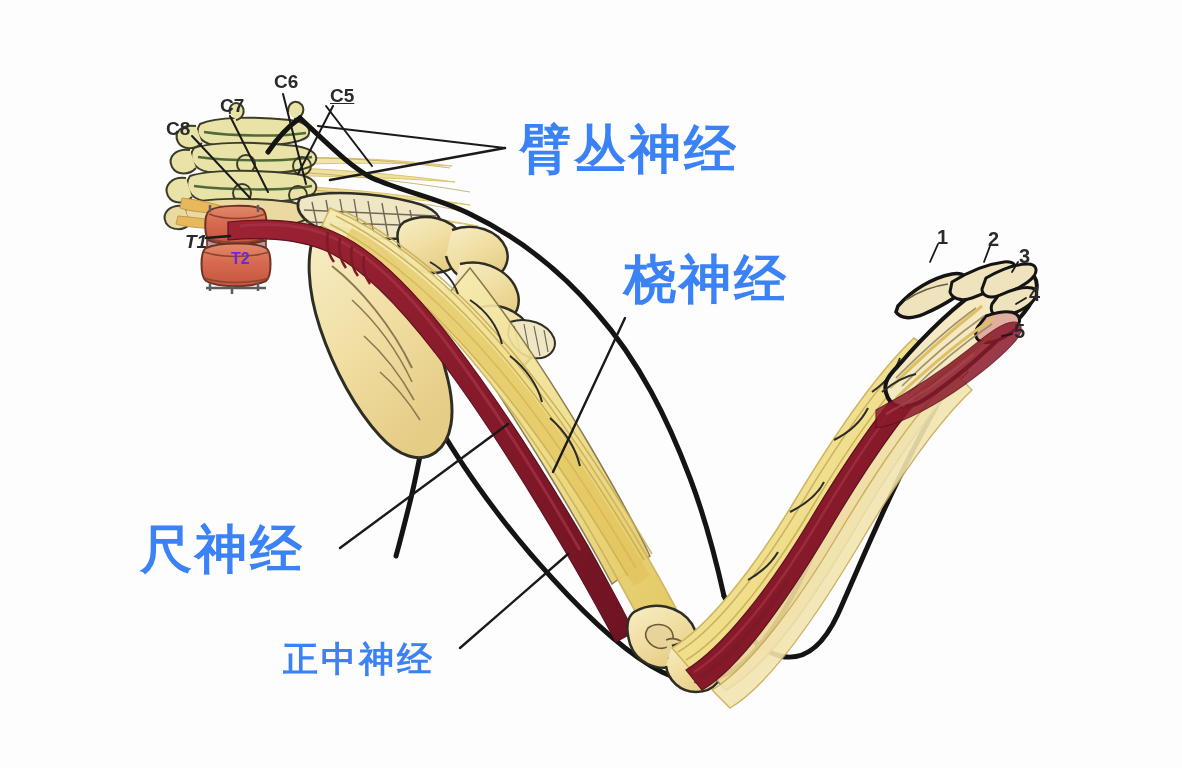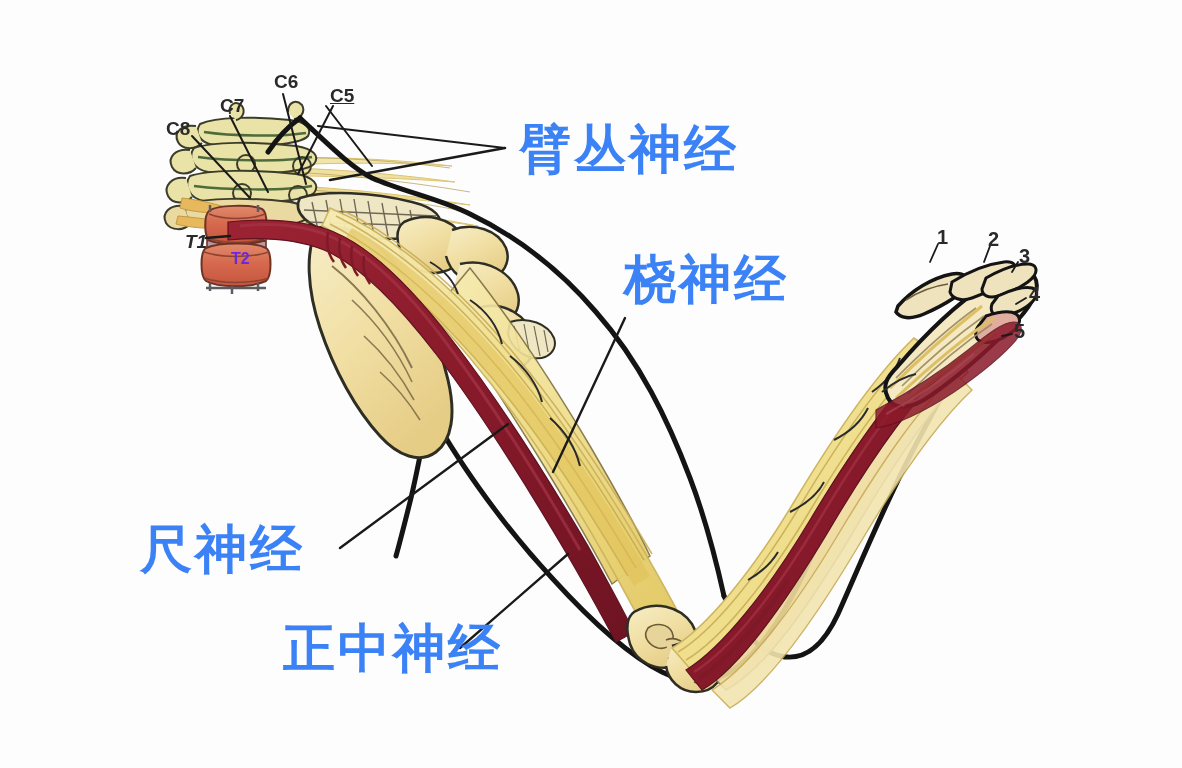--- a/index.html
+++ b/index.html
@@ -346,21 +346,21 @@
       <line x1="1018" y1="262" x2="1012" y2="272" stroke-width="1.8"></line>
       <line x1="1026" y1="298" x2="1016" y2="304" stroke-width="1.8"></line>
       <line x1="1012" y1="334" x2="1002" y2="336" stroke-width="1.8"></line>
     </g>
   </svg>
 
   <div id="nerve-label-layer">
       <div class="cn-label" style="left: 519px; top: 128px; font-size: 52px;">臂丛神经</div>
       <div class="cn-label" style="left: 596px; top: 258px; font-size: 52px; margin-left: 28px;">桡神经</div>
       <div class="cn-label" style="left: 140px; top: 528px; font-size: 52px;">尺神经</div>
-      <div class="cn-label" style="left: 283px; top: 627px; font-size: 52px;">正中神经</div>
+      <div class="cn-label" style="left: 283px; top: 645px; font-size: 35px;">正中神经</div>
     </div>
   <div id="segment-label-layer">
       <div class="seg-label" style="left: 330px; top: 86px; text-decoration: underline;">C5</div>
       <div class="seg-label" style="left: 274px; top: 72px; text-align: center;">C6</div>
       <div class="seg-label" style="left: 220px; top: 96px;">C7</div>
       <div class="seg-label" style="left: 166px; top: 119px;">C8</div>
       <div class="seg-label" style="left: 185px; top: 232px; font-style: italic;">T1</div>
     </div>
   <div id="vertebra-tag-layer">
       <div class="vert-tag" style="left: 231px; top: 251px;">T2</div>

